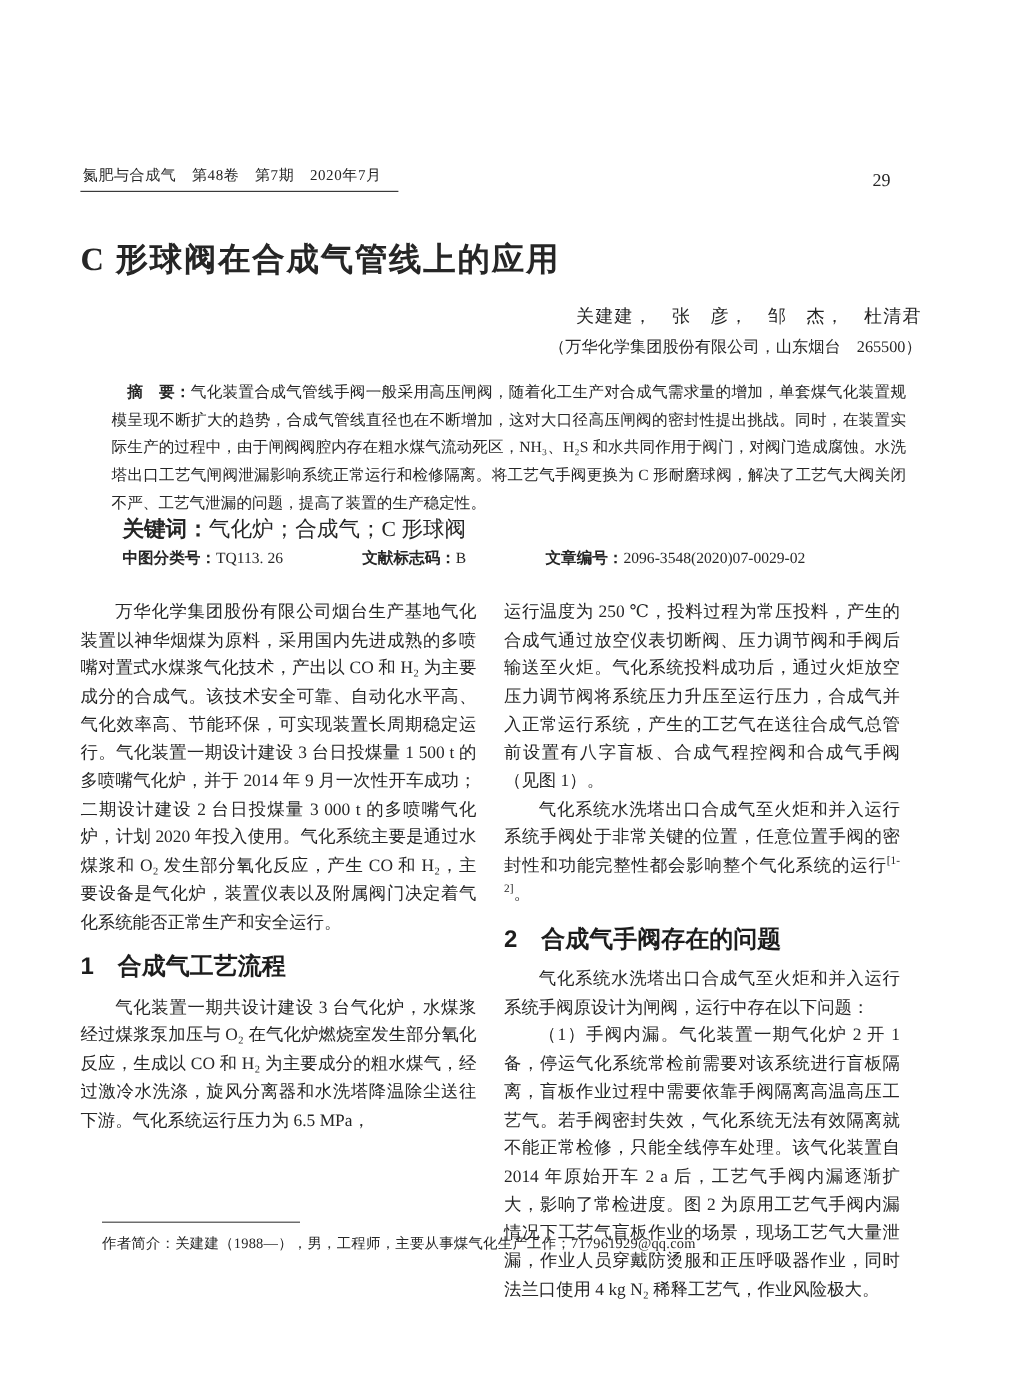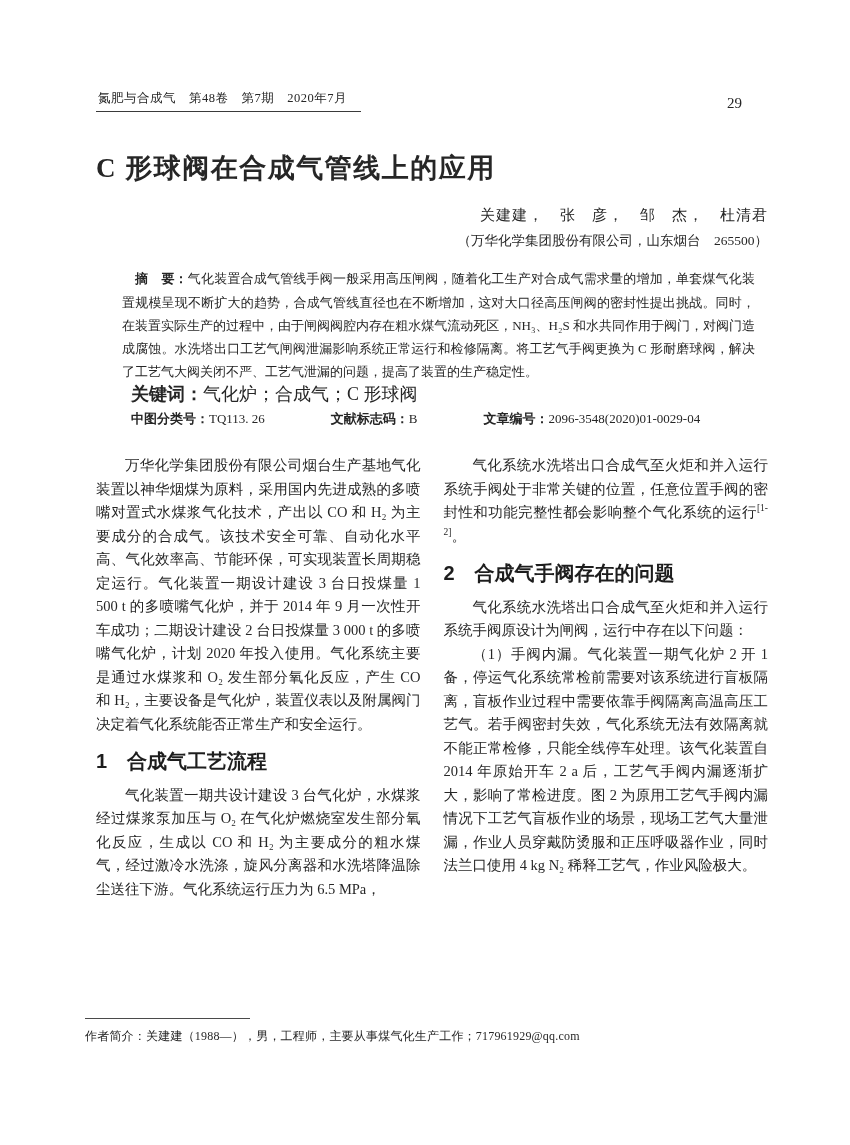--- a/index.html
+++ b/index.html
@@ -5,21 +5,21 @@
   html,body { margin:0; padding:0; background:#ffffff; }
   .page {
     position:relative;
     width:850px; height:1145px;
     background:#ffffff;
     color:#262626;
     font-family:"Liberation Serif","DejaVu Serif",serif;
     overflow:hidden;
     box-sizing:border-box;
   }
-  .content { padding:0 82px 0 96px; }
+  .content { padding:0 82px 0 67px;margin-top:48px; }
 
   
   .runhead { display:flex; justify-content:space-between; align-items:flex-end; padding-top:90px; }
   .journal-line {
     font-size:12.5px; letter-spacing:0.5px;
     padding:0 14px 4px 2px;
     border-bottom:1.6px solid #3a3a3a;
     white-space:nowrap;
   }
   .page-num { font-size:15px; padding-right:26px; }
@@ -27,21 +27,21 @@
   
   .title { margin-top:38px; text-align:left; font-size:27px; font-weight:bold; letter-spacing:1.5px; }
   .authors { margin-top:20px; text-align:right; font-size:15px; letter-spacing:1px; }
   .affiliation { margin-top:7px; text-align:right; font-size:13.5px; }
 
   .abstract {
     margin:17px 13px 0 26px;
     font-size:13px; line-height:23px;
     text-align:justify; text-indent:1em;
   }
-  .label { font-family:Liberation Mono, monospace; font-weight:bold; }
+  .label { font-family:Liberation Serif, serif; font-weight:bold; }
   .keywords { margin:0 13px 0 26px; padding-left:9px; font-size:18px; line-height:23px; }
   .meta-row { margin:0 13px 0 26px; padding-left:9px; font-size:13px; line-height:23px; display:flex; white-space:nowrap; }
   .meta-row .seg { display:inline-block; }
   .meta-row .seg + .seg { margin-left:66px; }
 
   
   .columns {
     display:flex; gap:23px;
     margin-top:23px;
     height:592px; overflow:hidden;
@@ -83,32 +83,33 @@
       <span class="label">摘　要：</span><span>气化装置合成气管线手阀一般采用高压闸阀，随着化工生产对合成气需求量的增加，单套煤气化装置规模呈现不断扩大的趋势，合成气管线直径也在不断增加，这对大口径高压闸阀的密封性提出挑战。同时，在装置实际生产的过程中，由于闸阀阀腔内存在粗水煤气流动死区，NH₃、H₂S 和水共同作用于阀门，对阀门造成腐蚀。水洗塔出口工艺气闸阀泄漏影响系统正常运行和检修隔离。将工艺气手阀更换为 C 形耐磨球阀，解决了工艺气大阀关闭不严、工艺气泄漏的问题，提高了装置的生产稳定性。</span>
     </div>
 
     <div class="keywords">
       <span class="label">关键词：</span><span>气化炉；合成气；C 形球阀</span>
     </div>
 
     <div class="meta-row">
       <span class="seg"><span class="label">中图分类号：</span><span>TQ113. 26</span></span>
       <span class="seg"><span class="label">文献标志码：</span><span>B</span></span>
-      <span class="seg"><span class="label">文章编号：</span><span>2096-3548(2020)01-0029-04</span></span>
+      <span class="seg"><span class="label">文章编号：</span><span>2096-3548(2020)07-0029-02</span></span>
     </div>
 
     <div class="columns">
 
       <div class="col">
         <p>万华化学集团股份有限公司烟台生产基地气化装置以神华烟煤为原料，采用国内先进成熟的多喷嘴对置式水煤浆气化技术，产出以 CO 和 H₂ 为主要成分的合成气。该技术安全可靠、自动化水平高、气化效率高、节能环保，可实现装置长周期稳定运行。气化装置一期设计建设 3 台日投煤量 1 500 t 的多喷嘴气化炉，并于 2014 年 9 月一次性开车成功；二期设计建设 2 台日投煤量 3 000 t 的多喷嘴气化炉，计划 2020 年投入使用。气化系统主要是通过水煤浆和 O₂ 发生部分氧化反应，产生 CO 和 H₂，主要设备是气化炉，装置仪表以及附属阀门决定着气化系统能否正常生产和安全运行。</p>
         <div class="sec-heading">1　合成气工艺流程</div>
         <p>气化装置一期共设计建设 3 台气化炉，水煤浆经过煤浆泵加压与 O₂ 在气化炉燃烧室发生部分氧化反应，生成以 CO 和 H₂ 为主要成分的粗水煤气，经过激冷水洗涤，旋风分离器和水洗塔降温除尘送往下游。气化系统运行压力为 6.5 MPa，</p>
       </div>
 
       <div class="col">
+        <p class="no-indent">运行温度为 250 ℃，投料过程为常压投料，产生的合成气通过放空仪表切断阀、压力调节阀和手阀后输送至火炬。气化系统投料成功后，通过火炬放空压力调节阀将系统压力升压至运行压力，合成气并入正常运行系统，产生的工艺气在送往合成气总管前设置有八字盲板、合成气程控阀和合成气手阀（见图 1）。</p>
         <p><span>气化系统水洗塔出口合成气至火炬和并入运行系统手阀处于非常关键的位置，任意位置手阀的密封性和功能完整性都会影响整个气化系统的运行</span><sup class="ref">[1-2]</sup><span>。</span></p>
         <div class="sec-heading">2　合成气手阀存在的问题</div>
         <p>气化系统水洗塔出口合成气至火炬和并入运行系统手阀原设计为闸阀，运行中存在以下问题：</p>
         <p>（1）手阀内漏。气化装置一期气化炉 2 开 1 备，停运气化系统常检前需要对该系统进行盲板隔离，盲板作业过程中需要依靠手阀隔离高温高压工艺气。若手阀密封失效，气化系统无法有效隔离就不能正常检修，只能全线停车处理。该气化装置自 2014 年原始开车 2 a 后，工艺气手阀内漏逐渐扩大，影响了常检进度。图 2 为原用工艺气手阀内漏情况下工艺气盲板作业的场景，现场工艺气大量泄漏，作业人员穿戴防烫服和正压呼吸器作业，同时法兰口使用 4 kg N₂ 稀释工艺气，作业风险极大。</p>
       </div>
 
     </div>
   </div>
 
   <div class="footnote">

